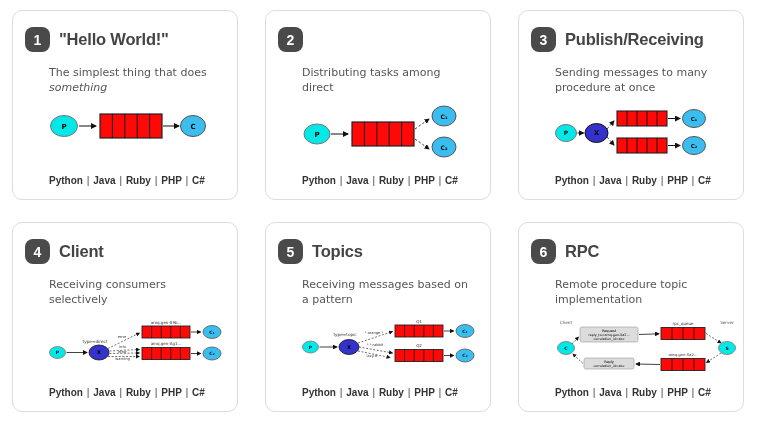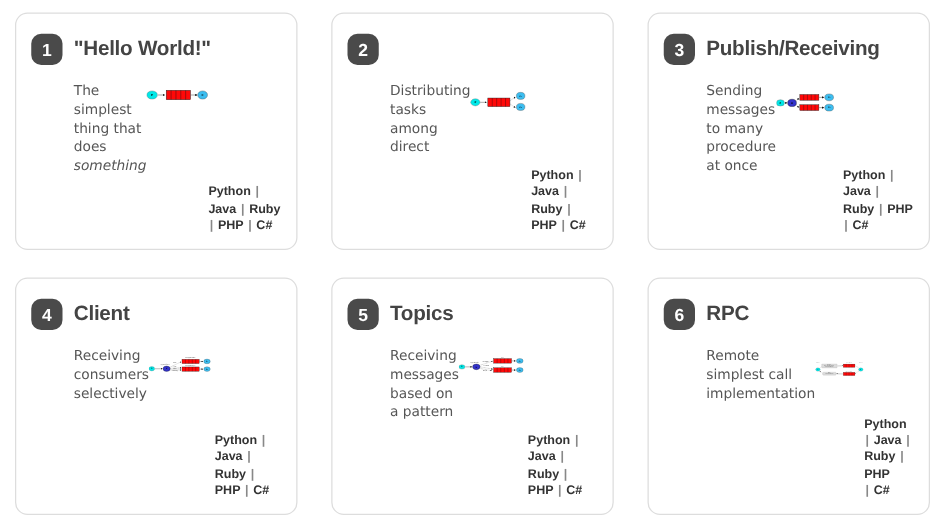--- a/index.html
+++ b/index.html
@@ -27,21 +27,21 @@
     width: 25px; height: 25px; flex: none;
     border-radius: 8px;
     background: var(--badge, #4a4a4a); color: #fff;
     font-weight: bold; font-size: 14px;
     display: flex; align-items: center; justify-content: center;
   }
   .title {
     margin: 0; font-size: 16.5px; font-weight: bold;
     color: var(--title, #444); letter-spacing: -0.2px; white-space: nowrap;
   }
-  .card-body { margin-left: 34px; display: flex; flex-direction: row; flex: 1; }
+  .card-body { margin-left: 24px; display: flex; flex-direction: column; flex: 1; }
   .desc {
     margin: 14px 0 6px; width: 170px;
     font-family: "DejaVu Sans", sans-serif;
     font-size: 11px; line-height: 1.36; color: var(--desc, #555);
   }
   .desc em { font-style: italic; }
   .diag { display: block; margin-top: 2px; }
   .langs {
     margin-top: auto; width: 186px;
     font-size: 10px; font-weight: bold; line-height: 1.32;
@@ -335,21 +335,21 @@
       </div>
     </div>
   </div>
 
   <div class="card">
     <div class="card-header">
       <span class="badge">6</span>
       <h2 class="title">RPC</h2>
     </div>
     <div class="card-body">
-      <p class="desc"><span>Remote simplest call implementation</span></p>
+      <p class="desc"><span>Remote procedure topic implementation</span></p>
       <svg class="diag" width="184" height="58" viewBox="0 0 184 58">
         <text class="gray" x="11" y="8" text-anchor="middle" font-size="4.2">Client</text>
         <g>
           <ellipse cx="11" cy="32" rx="8.5" ry="6.5" style="fill:var(--producer,#00e8e8)" stroke="#777" stroke-width="0.8"></ellipse>
           <text x="11" y="33.8" text-anchor="middle" font-size="4.5" font-weight="bold">C</text>
         </g>
         <g>
           <rect x="25" y="11" width="58" height="15" rx="2" style="fill:var(--box_gray,#dcdcdc)" stroke="#999" stroke-width="0.6"></rect>
           <text x="54" y="15.5" text-anchor="middle" font-size="3.5" fill="#222">Request</text>
           <text x="54" y="19.5" text-anchor="middle" font-size="3.3" fill="#222">reply_to=amq.gen-Xa2...</text>

